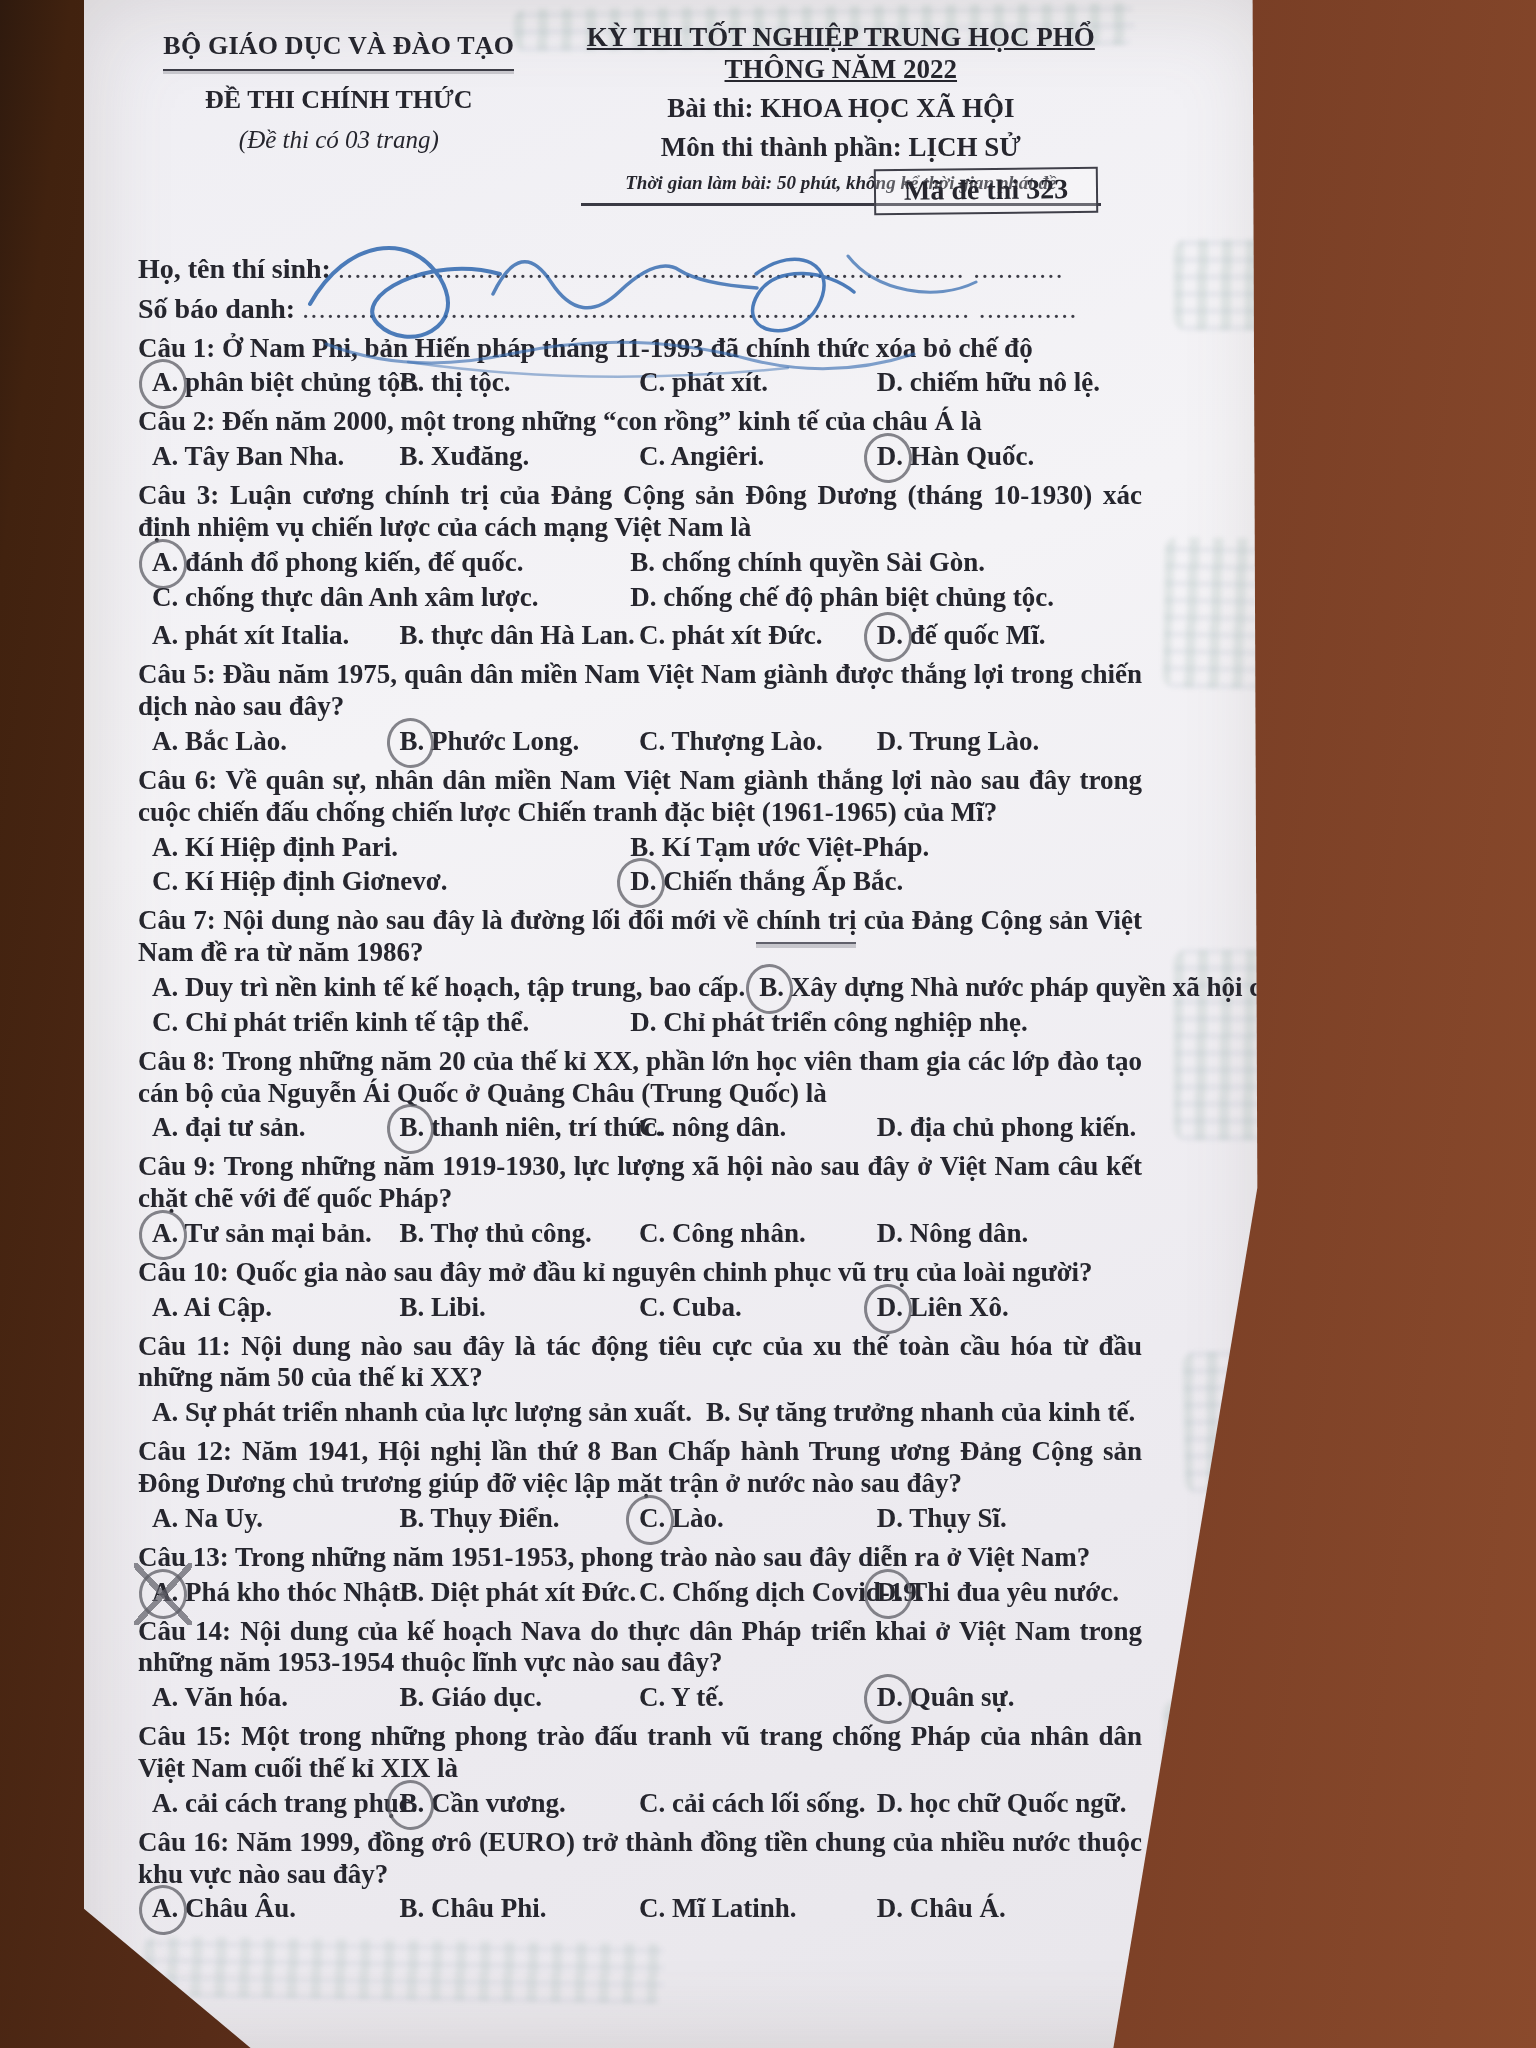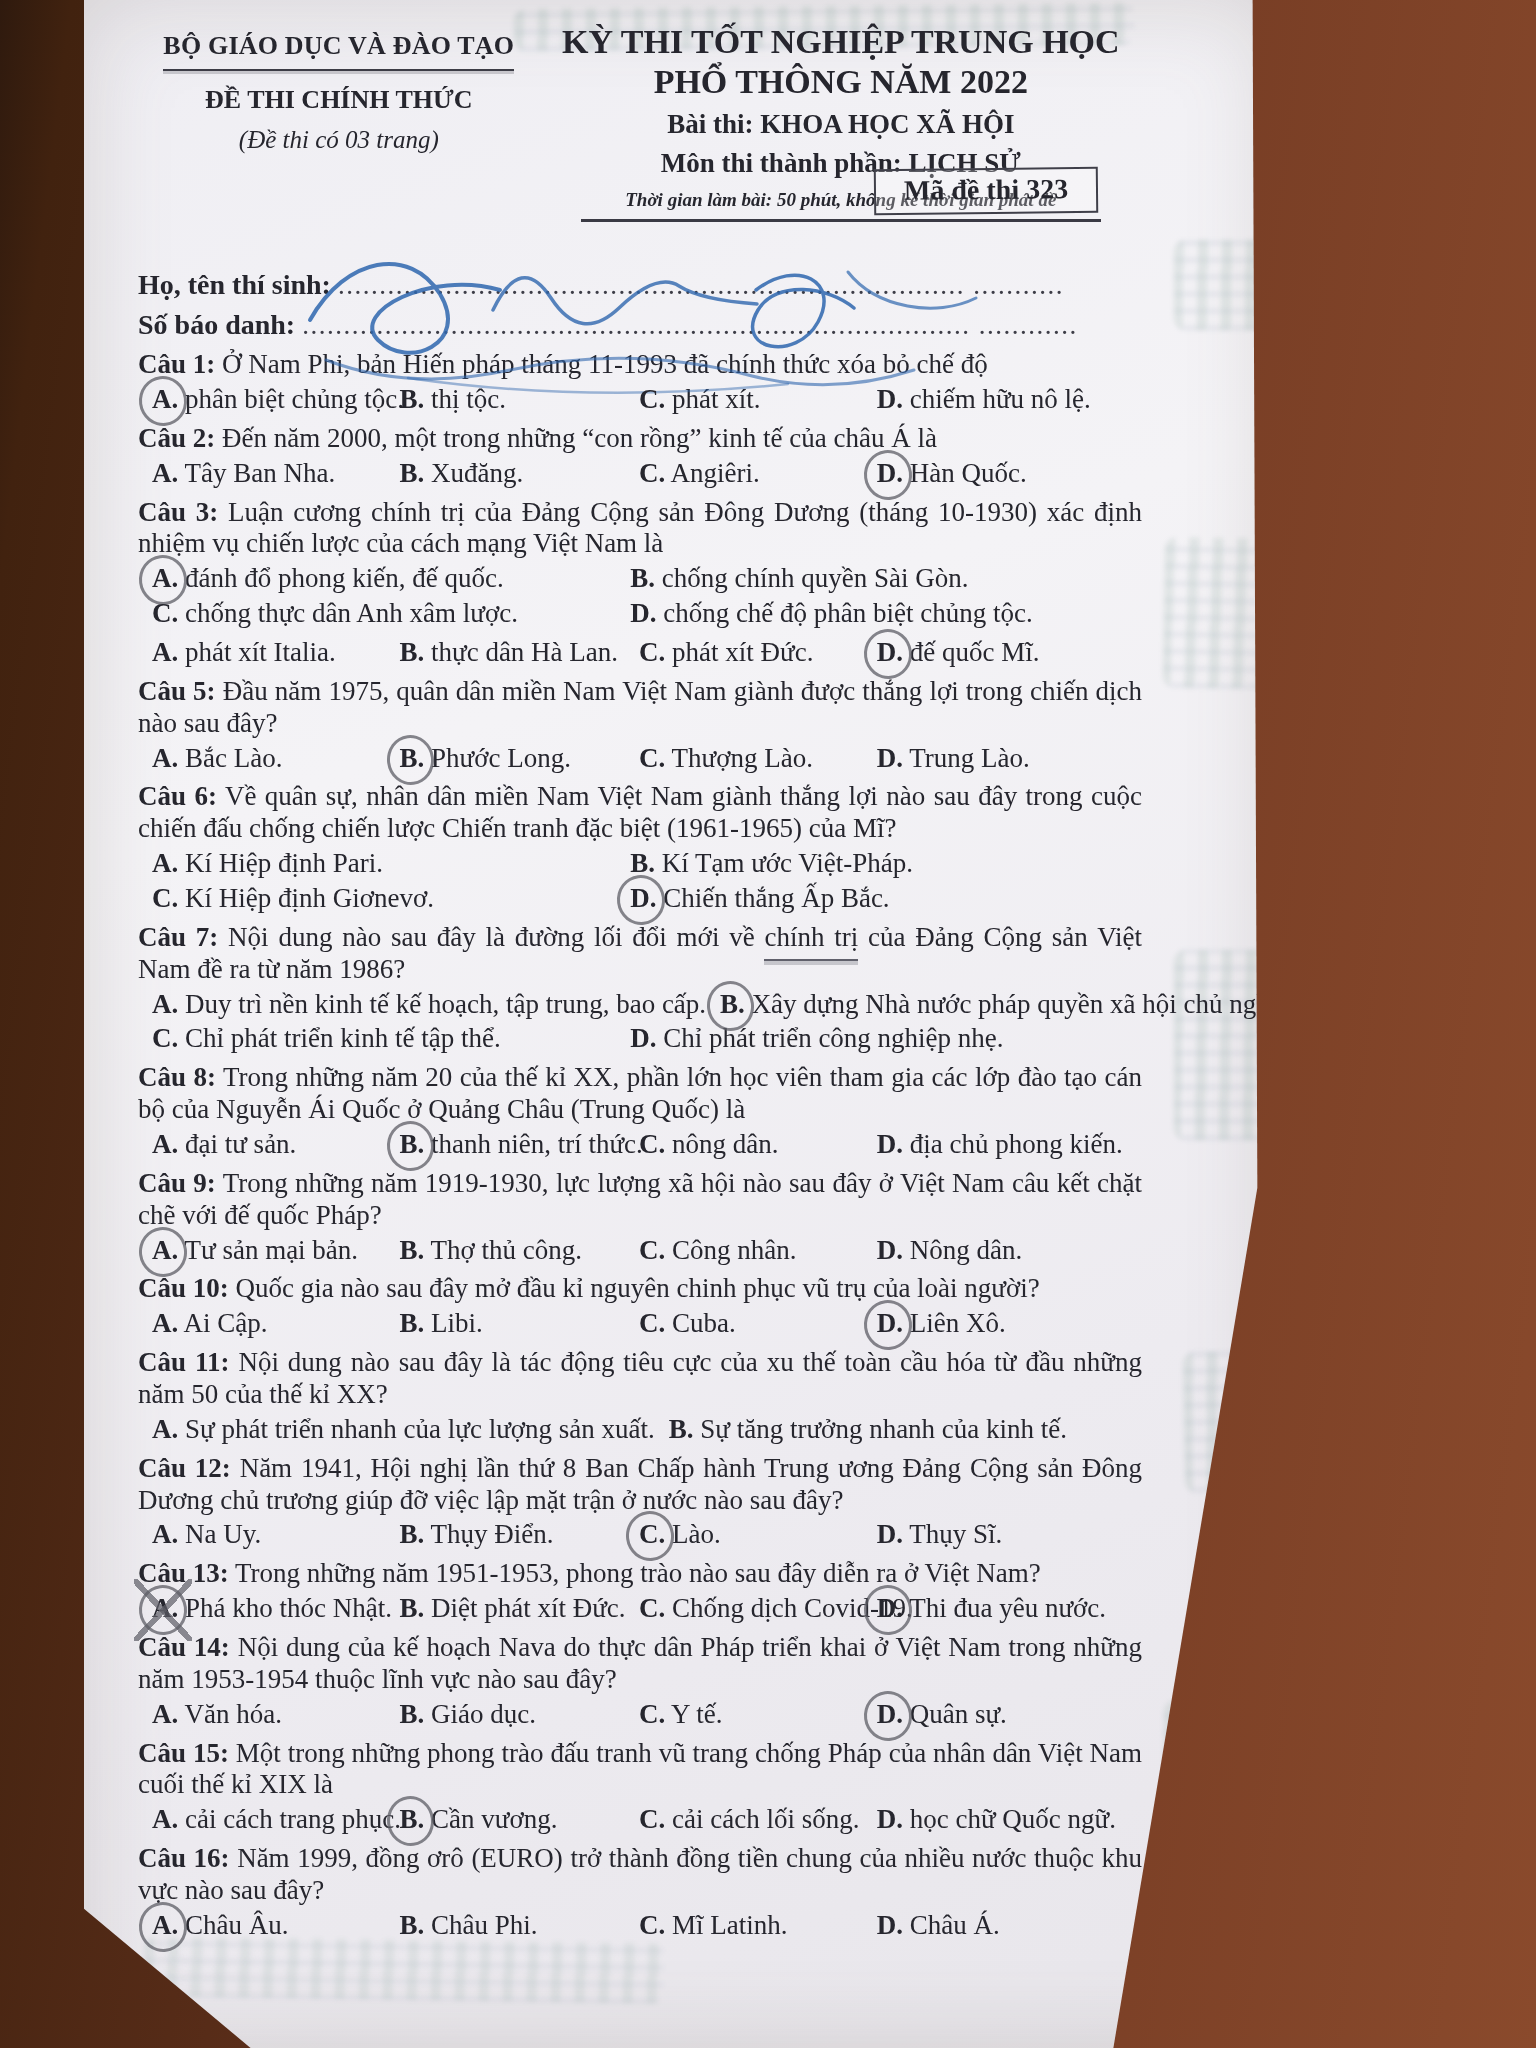--- a/index.html
+++ b/index.html
@@ -22,37 +22,37 @@
   }
   .print{position:relative;margin:22px 0 0 54px;width:1004px;font-size:27px;line-height:1.18;}
   
   .head{display:flex;}
   .head-left{width:40%;text-align:center;padding-top:8px;}
   .head-right{width:60%;text-align:center;}
   .ministry{display:inline-block;font-weight:bold;font-size:26px;letter-spacing:.2px;
     border-bottom:2.5px solid #3c3c46;padding-bottom:7px;box-shadow:0 3px 0 rgba(60,60,70,.22);}
   .official{font-weight:bold;font-size:26px;margin-top:14px;}
   .pages-note{font-style:italic;font-size:25px;margin-top:10px;text-align:center;}
-  .exam-title{font-weight:bold;font-size:34px;}
+  .exam-title{font-weight:bold;font-size:27px;text-decoration:underline;}
   .exam-line{font-weight:bold;font-size:27px;margin-top:7px;}
   .duration{font-style:italic;font-weight:600;font-size:19px;margin-top:9px;}
   .head-rule{width:520px;border-bottom:3px solid #3a3a44;margin:8px auto 0;}
   
   .exam-code{
     position:absolute;top:146px;right:44px;border:2.5px solid #3f3f49;
     padding:3px 28px 6px;font-weight:bold;font-size:28px;transform:rotate(-.6deg);
     background:rgba(255,255,255,.25);
   }
   .candidate{position:relative;margin-top:46px;}
   .cand-line{font-size:27px;margin-top:6px;white-space:nowrap;}
   .cand-line b{font-size:28px;}
   .dots{letter-spacing:1.5px;color:#3c3c46;}
   .scribble{position:absolute;left:150px;top:-40px;pointer-events:none;}
   
-  .question{margin-top:7px;}
+  .question{margin-top:7px;font-weight:bold;}
   .q-text{text-align:justify;}
   .q-num{white-space:nowrap;}
   .opt-row{display:flex;margin-top:3px;padding-left:14px;}
   .opt{white-space:nowrap;}
   .row-4 .opt:nth-child(1){width:25%;}
   .row-4 .opt:nth-child(2){width:24.2%;}
   .row-4 .opt:nth-child(3){width:24%;}
   .row-4 .opt:nth-child(4){flex:1;}
   .row-2 .opt:first-child{flex:0 0 auto;min-width:48.3%;padding-right:14px;}
   .opt-key{position:relative;display:inline-block;}

